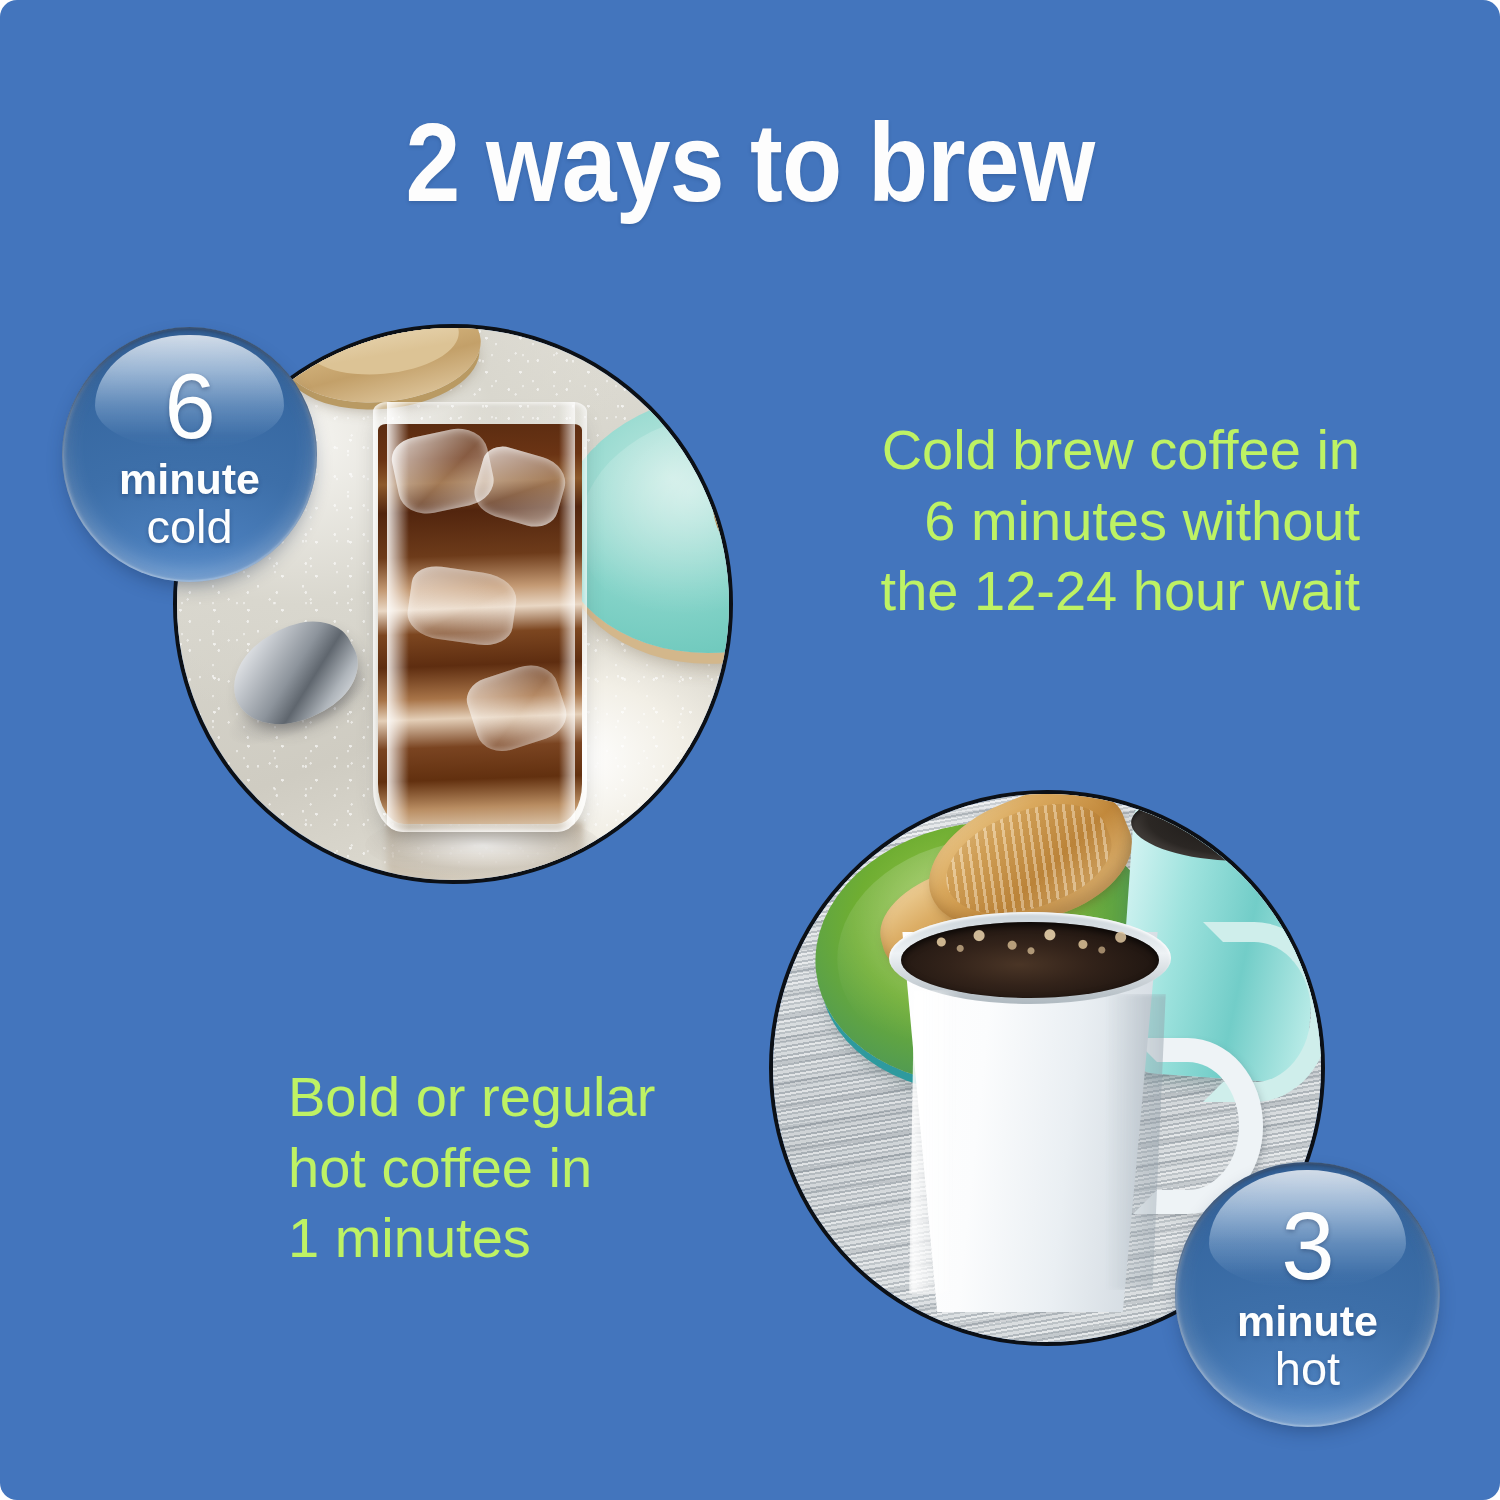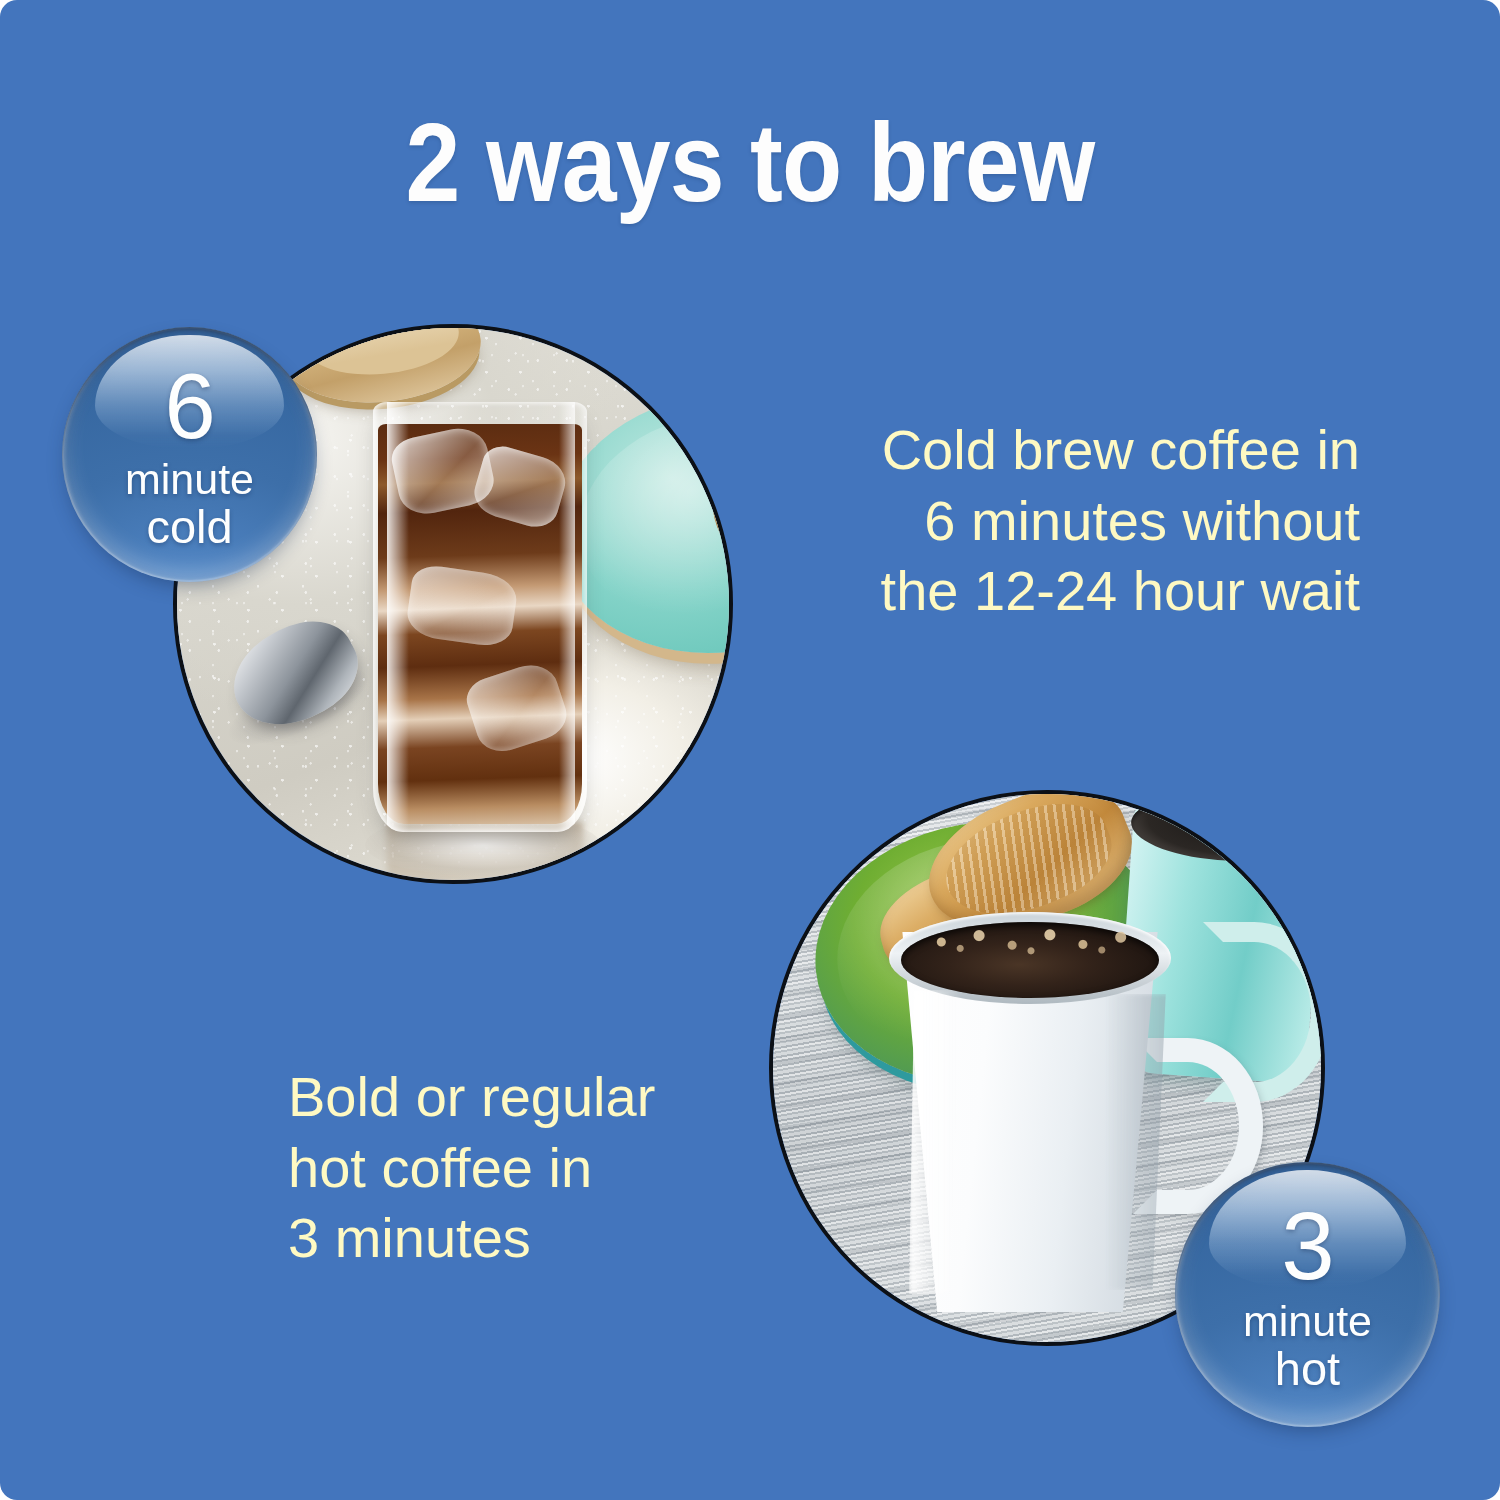--- a/index.html
+++ b/index.html
@@ -24,21 +24,21 @@
     color:#fdfdfd;
     letter-spacing:-1px;
     transform:scaleX(.88);
     white-space:nowrap;
     text-shadow:0 2px 4px rgba(20,45,85,.22);
   }
 
   
   .copy{
     position:absolute;
-    color:#fef9c3;
+    color:#bef264;
     font-size:56px;
     line-height:1.26;
     font-weight:300;
     white-space:pre-line;
   }
   .copy-cold{
     right:140px;top:415px;
     text-align:right;
   }
   .copy-hot{
@@ -352,21 +352,21 @@
   .badge-text{
     position:absolute;inset:0;
     display:flex;flex-direction:column;
     align-items:center;justify-content:center;
     color:#fdfefe;
     text-align:center;
     text-shadow:0 2px 4px rgba(20,45,85,.38);
     line-height:1;
   }
   .badge-num{font-size:94px;font-weight:400;letter-spacing:-1px;margin-bottom:6px;}
-  .badge-unit{font-size:43px;font-weight:400;margin-bottom:2px;}
+  .badge-unit{font-size:43px;font-weight:700;margin-bottom:2px;}
   .badge-mode{font-size:47px;font-weight:normal;}
 
   .badge-cold{left:62px;top:327px;width:255px;height:255px;}
   .badge-hot {left:1175px;top:1162px;width:265px;height:265px;}
   .badge-cold .badge-num{font-size:92px;}
   .badge-hot  .badge-num{font-size:96px;}
 </style>
 </head>
 <body>
 
@@ -438,15 +438,15 @@
     <div class="badge-gloss"></div>
     <div class="badge-text">
       <span class="badge-num">3</span>
       <span class="badge-unit">minute</span>
       <span class="badge-mode">hot</span>
     </div>
   </div>
 
   <div class="copy copy-hot">Bold or regular
 hot coffee in
-3 minutes</div>
+1 minutes</div>
 
 </div>
 
 </body></html>

